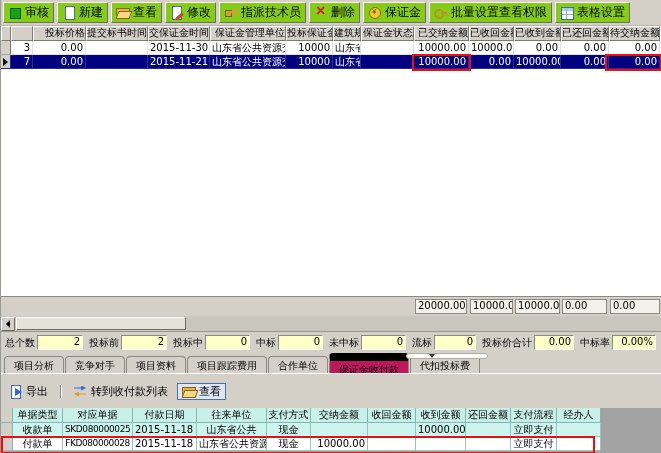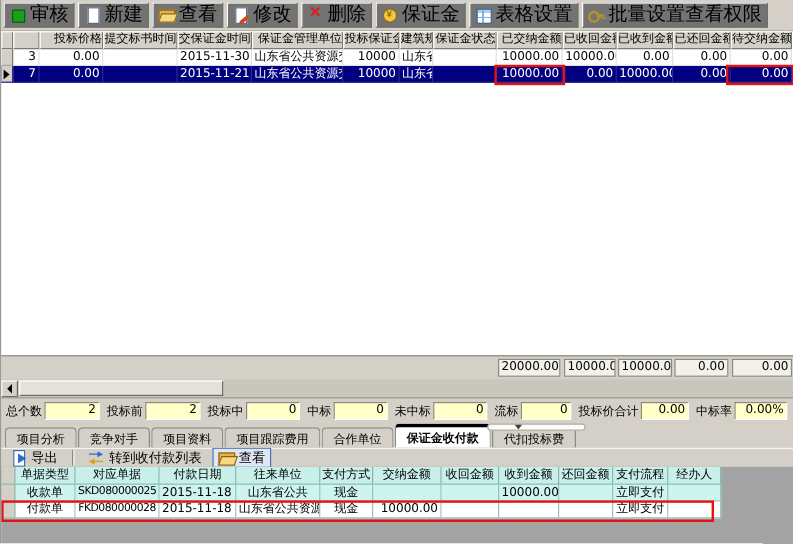--- a/index.html
+++ b/index.html
@@ -5,22 +5,22 @@
   html,body{margin:0;padding:0;background:#fff}
   *{box-sizing:border-box}
   .window{
     width:661px;height:453px;overflow:hidden;position:relative;
     background:#d4d0c8;border-left:1px solid #9a9a94;
     font-family:"DejaVu Sans","Liberation Sans",sans-serif;color:#000;
     display:flex;flex-direction:column;
   }
   
   .toolbar{height:26px;flex:none;display:flex;align-items:center;gap:3px;padding:2px 2px 3px;background:#d4d0c8;border-bottom:1px solid #b8b4ac}
-  .tbtn{display:flex;align-items:center;height:21px;padding:0 4px;background:#737373;
-    border:1px solid;border-color:#ffffff #6e6e66 #6e6e66 #ffffff;font-size:16px;white-space:nowrap;cursor:default}
+  .tbtn{display:flex;align-items:center;height:21px;padding:0 4px;background:#84cc16;
+    border:1px solid;border-color:#ffffff #6e6e66 #6e6e66 #ffffff;font-size:12px;white-space:nowrap;cursor:default}
   .tbtn .lbl{overflow:hidden;white-space:nowrap}
   
   .ic{position:relative;display:inline-block;width:14px;height:13px;flex:none;margin-right:3px}
   .ic-audit::before{content:"";position:absolute;left:2px;top:2px;width:9px;height:9px;background:#18a018;border:1px solid #0b5e0b}
   .ic-page::before{content:"";position:absolute;left:3px;top:0;width:8px;height:12px;background:#fff;border:1px solid #5b6b8c}
   .ic-edit::before{content:"";position:absolute;left:2px;top:0;width:8px;height:12px;background:#fff;border:1px solid #5b6b8c}
   .ic-edit::after{content:"";position:absolute;right:0;bottom:1px;width:9px;height:3px;background:#cf4a20;transform:rotate(-40deg);border-radius:1px}
   .ic-folder::before{content:"";position:absolute;left:0;top:2px;width:12px;height:9px;background:#e6b54a;border:1px solid #8a6312}
   .ic-folder::after{content:"";position:absolute;left:1px;top:5px;width:12px;height:6px;background:#f7d985;border:1px solid #8a6312;transform:skewX(-20deg)}
   .ic-assign::before{content:"";position:absolute;left:1px;top:4px;width:5px;height:5px;background:#caa23a;border:1px solid #7c5c10}
@@ -54,44 +54,44 @@
   .gut{background:#d4d0c8 !important;border-right:1px solid #7a7a72;border-bottom:1px solid #aaa69e;
       display:flex;align-items:center;justify-content:center;padding:0}
   .mark{width:0;height:0;border-left:5px solid #000;border-top:4px solid transparent;border-bottom:4px solid transparent}
   .u0{width:10px}.u1{width:22px}.u2{width:53px}.u3{width:62px}.u4{width:62px}.u5{width:76px}.u6{width:47px}
   .u7{width:28px}.u8{width:53px}.u9{width:55px}.u10{width:45px}.u11{width:47px}.u12{width:48px}.u13{width:51px}
   .num{text-align:right}.ctr{text-align:center}
   .redbox{position:absolute;border:2px solid #e81010;pointer-events:none}
   
   .totals{height:20px;flex:none;position:relative;background:#d4d0c8;border-top:1px solid #8a8a82}
   .tbox{position:absolute;top:2px;height:15px;background:#f2f1ea;border:1px solid #8a8a82;
-        font-size:10px;line-height:12px;text-align:right;padding:0 2px;overflow:hidden}
+        font-size:10px;line-height:12px;text-align:left;padding:0 2px;overflow:hidden}
   
   .hscroll{height:15px;flex:none;display:flex;align-items:center;background:#c9c6be}
   .sb-btn{width:14px;height:14px;flex:none;background:#d4d0c8;border:1px solid;border-color:#fff #6e6e66 #6e6e66 #fff;
           display:flex;align-items:center;justify-content:center}
   .tri-left{width:0;height:0;border-right:4px solid #000;border-top:4px solid transparent;border-bottom:4px solid transparent}
   .sb-thumb{margin-left:1px;width:170px;height:13px;background:#e4e1d8;border:1px solid;border-color:#fff #6e6e66 #6e6e66 #fff}
   
   .summary{height:22px;flex:none;display:flex;align-items:center;gap:6px;padding-left:4px;
            background:#d4d0c8;border-top:1px solid #9a968e;overflow:hidden}
   .sfield{display:flex;align-items:center;gap:2px;flex:none}
   .slabel{font-size:10px;white-space:nowrap}
   .sbox{height:15px;background:#ffffc8;border:1px solid;border-color:#8a8a82 #fff #fff #8a8a82;
         font-size:10px;line-height:12px;text-align:right;padding:0 2px;overflow:hidden}
   
   .tabstrip{height:20px;flex:none;position:relative;display:flex;align-items:flex-end;padding-left:3px;background:#d4d0c8}
   .tab{flex:none;height:17px;padding:2px 9px 0;font-size:10px;background:#d4d0c8;white-space:nowrap;overflow:hidden;
        border:1px solid #8a8a82;border-bottom:none;border-radius:4px 4px 0 0;margin-right:1px}
-  .tab.active{border-top:3px solid #000000;height:20px;background:#ffffff;font-weight:bold}
+  .tab.active{border-top:8px solid #000000;height:20px;background:#be185d;font-weight:normal}
   .splitter{position:absolute;top:0;left:405px;width:82px;height:6px;background:#fbfbf8;border:1px solid #b0ada5;
             border-radius:3px;display:flex;align-items:center;padding-left:22px}
   .chev{width:0;height:0;border-left:3px solid transparent;border-right:3px solid transparent;border-top:4px solid #404040}
   
-  .subbar{height:16px;flex:none;display:flex;align-items:center;gap:4px;padding-left:3px;background:#d4d0c8;border-top:1px solid #fff}
+  .subbar{height:35px;flex:none;display:flex;align-items:center;gap:4px;padding-left:3px;background:#d4d0c8;border-top:1px solid #fff}
   .sbtn{display:flex;align-items:center;height:17px;padding:0 4px;background:transparent;border:1px solid transparent;
         font-size:11px;white-space:nowrap;cursor:default}
   .sbtn.pressed{border:1px solid #4a6fb5;background:#dfe7f5}
   .vsep{width:2px;height:13px;border-left:1px solid #8a8a82;border-right:1px solid #fff;margin:0 3px}
   
   .grid-bottom{flex:1;position:relative;background:#a3a3a3;overflow:hidden}
   .lhdr{display:flex}
   .lhc{flex:none;height:15px;background:#c9efe9;border-right:1px solid #7fb8b0;border-bottom:1px solid #7fb8b0;
        font-size:10px;line-height:13px;text-align:center;overflow:hidden;white-space:nowrap}
   .lrow{display:flex}
@@ -119,34 +119,38 @@
     </button>
     <button class="tbtn">
       <span class="ic ic-folder"></span>
       <span class="lbl">查看</span>
     </button>
     <button class="tbtn">
       <span class="ic ic-edit"></span>
       <span class="lbl">修改</span>
     </button>
     <button class="tbtn">
+      <span class="ic ic-assign"></span>
+      <span class="lbl">指派技术员</span>
+    </button>
+    <button class="tbtn">
       <span class="ic ic-del"></span>
       <span class="lbl">删除</span>
     </button>
     <button class="tbtn">
       <span class="ic ic-coin"></span>
       <span class="lbl">保证金</span>
     </button>
     <button class="tbtn">
+      <span class="ic ic-key"></span>
+      <span class="lbl">批量设置查看权限</span>
+    </button>
+    <button class="tbtn">
       <span class="ic ic-table"></span>
       <span class="lbl">表格设置</span>
-    </button>
-    <button class="tbtn">
-      <span class="ic ic-key"></span>
-      <span class="lbl">批量设置查看权限</span>
     </button>
   </div>
 
   <div class="grid-top">
     <div class="uhdr">
       <div class="hc u0"></div>
       <div class="hc u1"></div>
       <div class="hc u2">投标价格</div>
       <div class="hc u3">提交标书时间</div>
       <div class="hc u4">交保证金时间</div>

